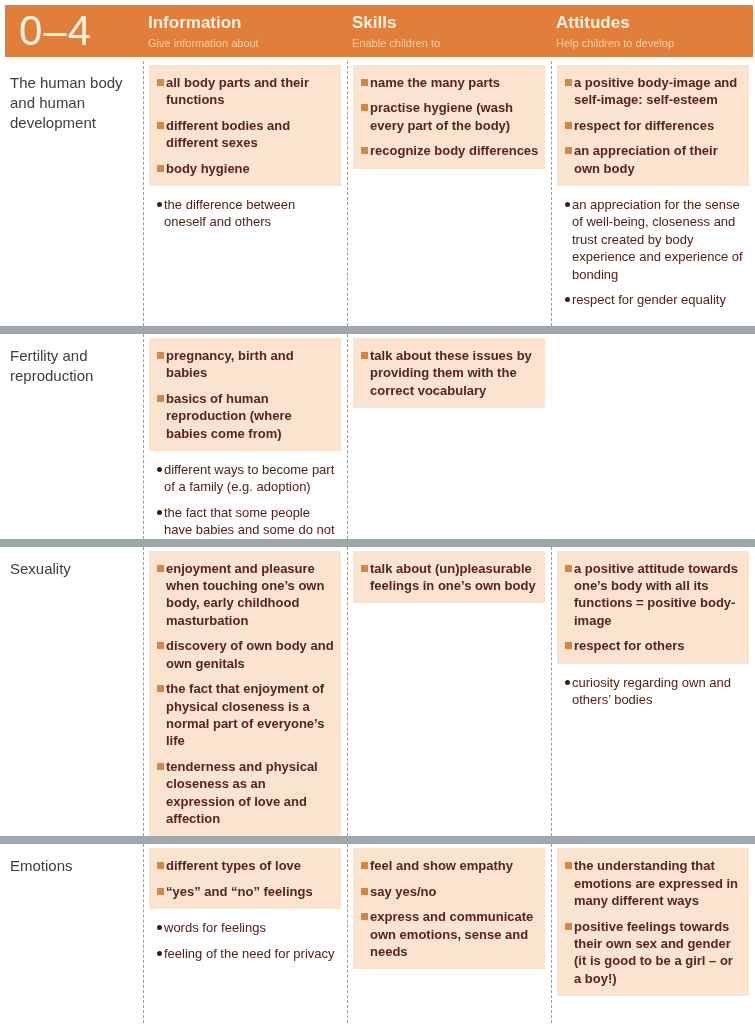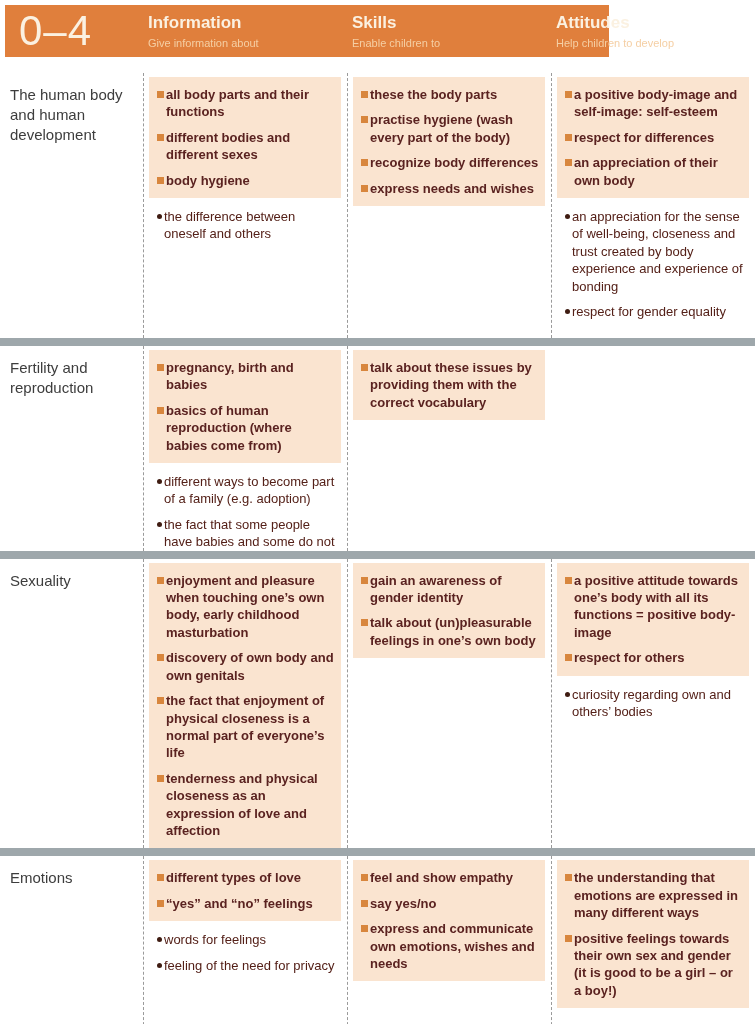--- a/index.html
+++ b/index.html
@@ -18,21 +18,21 @@
   *{box-sizing:border-box;}
   html,body{margin:0;padding:0;}
   body{
     width:755px;height:1024px;overflow:hidden;background:#ffffff;
     font-family:"Liberation Sans", sans-serif;
   }
   .page{position:relative;width:755px;height:1024px;overflow:hidden;}
 
   
   .topbar{
-    margin:5px 0 16px 5px;width:604px;height:52px;background:var(--orange);
+    margin:5px 0 4px 5px;width:748px;height:52px;background:var(--orange);
     display:grid;grid-template-columns:138px 204px 204px 204px;align-items:center;
   }
   .age{
     font-size:42px;color:var(--title-cream);padding-left:14px;letter-spacing:1px;
     line-height:1;font-weight:400;
   }
   .col-head{padding-left:5px;}
   .col-title{font-size:17px;font-weight:bold;color:var(--title-cream);line-height:1.2;}
   .col-sub{font-size:11px;color:var(--sub-peach);margin-top:3px;}
 
@@ -101,33 +101,29 @@
             <div class="item it">
               <span class="bullet dot"></span>
               <span class="txt">the difference between oneself and others</span>
             </div>
           </div>
         </div>
         <div class="cell">
           <div class="hl-block">
             <div class="item hl">
               <span class="bullet sq"></span>
-              <span class="txt">these the body parts</span>
+              <span class="txt">name the many parts</span>
             </div>
             <div class="item hl">
               <span class="bullet sq"></span>
               <span class="txt">practise hygiene (wash every part of the body)</span>
             </div>
             <div class="item hl">
               <span class="bullet sq"></span>
               <span class="txt">recognize body differences</span>
-            </div>
-            <div class="item hl">
-              <span class="bullet sq"></span>
-              <span class="txt">express needs and wishes</span>
             </div>
           </div>
         </div>
         <div class="cell">
           <div class="hl-block">
             <div class="item hl">
               <span class="bullet sq"></span>
               <span class="txt">a positive body-image and self-image: self-esteem</span>
             </div>
             <div class="item hl">
@@ -205,24 +201,20 @@
             <div class="item hl">
               <span class="bullet sq"></span>
               <span class="txt">tenderness and physical closeness as an expression of love and affection</span>
             </div>
           </div>
         </div>
         <div class="cell">
           <div class="hl-block">
             <div class="item hl">
               <span class="bullet sq"></span>
-              <span class="txt">gain an awareness of gender identity</span>
-            </div>
-            <div class="item hl">
-              <span class="bullet sq"></span>
               <span class="txt">talk about (un)pleasurable feelings in one’s own body</span>
             </div>
           </div>
         </div>
         <div class="cell">
           <div class="hl-block">
             <div class="item hl">
               <span class="bullet sq"></span>
               <span class="txt">a positive attitude towards one’s body with all its functions = positive body-image</span>
             </div>
@@ -269,21 +261,21 @@
             <div class="item hl">
               <span class="bullet sq"></span>
               <span class="txt">feel and show empathy</span>
             </div>
             <div class="item hl">
               <span class="bullet sq"></span>
               <span class="txt">say yes/no</span>
             </div>
             <div class="item hl">
               <span class="bullet sq"></span>
-              <span class="txt">express and communicate own emotions, wishes and needs</span>
+              <span class="txt">express and communicate own emotions, sense and needs</span>
             </div>
           </div>
           <div class="it-block"></div>
         </div>
         <div class="cell">
           <div class="hl-block">
             <div class="item hl">
               <span class="bullet sq"></span>
               <span class="txt">the understanding that emotions are expressed in many different ways</span>
             </div>

